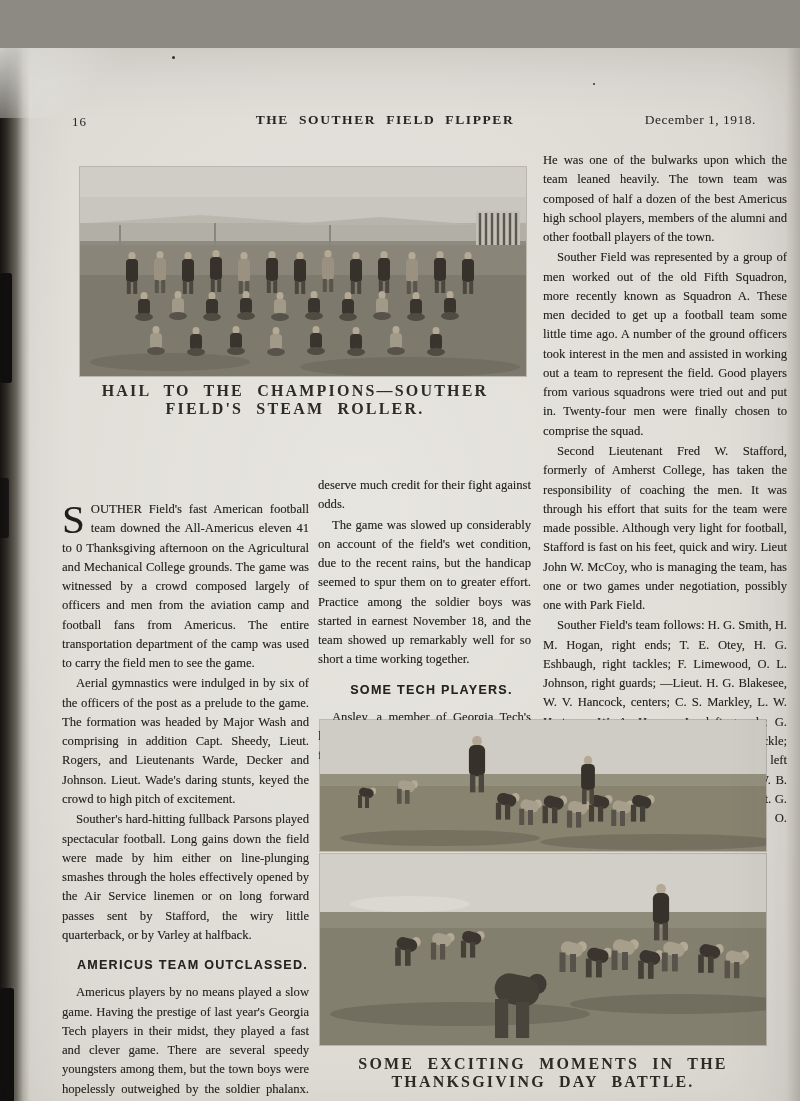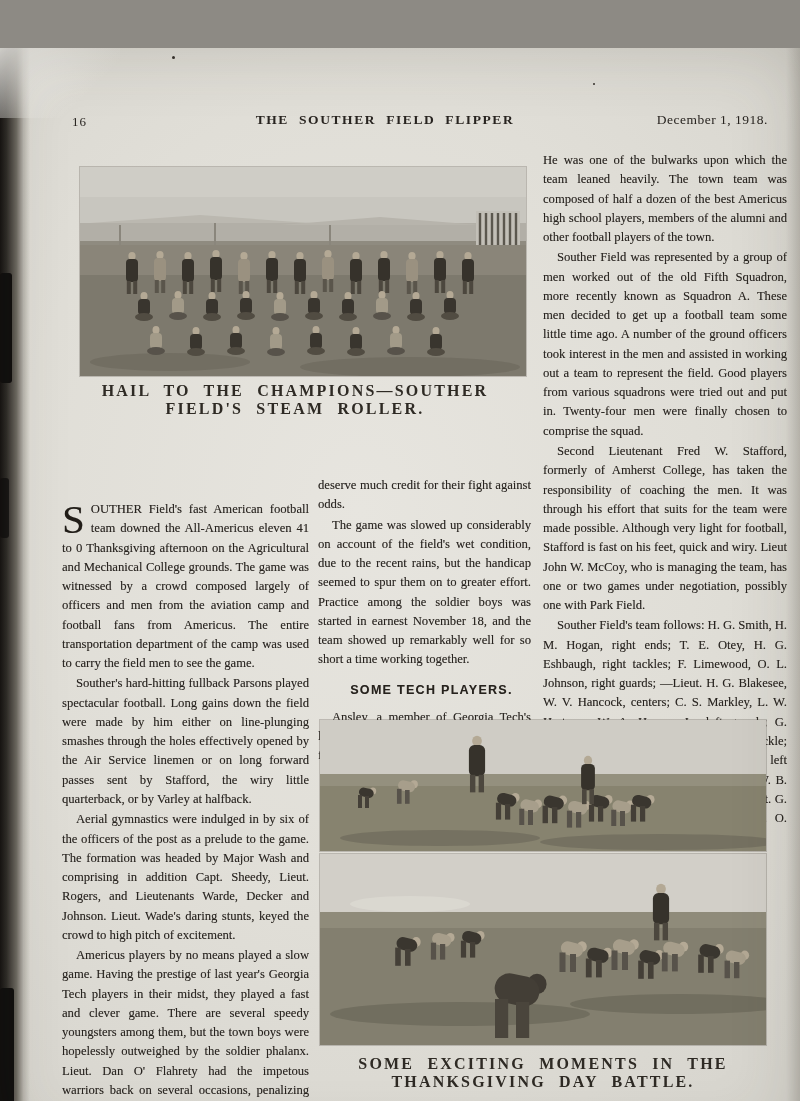--- a/index.html
+++ b/index.html
@@ -32,21 +32,21 @@
     position:absolute;right:0;top:0;width:14px;height:1101px;pointer-events:none;
     background:linear-gradient(270deg,rgba(90,85,75,.22),rgba(90,85,75,0));
   }
 
   
   .pagenum{position:absolute;left:72px;top:66px;font-size:13px;letter-spacing:1px;}
   .masthead{
     position:absolute;left:185px;top:64px;width:400px;text-align:center;
     font-weight:700;font-size:13.5px;letter-spacing:1.6px;word-spacing:5px;
   }
-  .dateline{position:absolute;right:32px;top:64px;font-size:13.5px;letter-spacing:.5px;}
+  .dateline{position:absolute;right:44px;top:64px;font-size:13.5px;letter-spacing:.5px;}
 
   
   .photo{position:absolute;box-shadow:0 0 0 1px rgba(70,65,55,.25), inset 0 0 18px rgba(40,36,30,.25);background:#b9b6ae;}
   .photo svg{display:block;}
   .team-photo{left:80px;top:119px;width:446px;height:209px;}
   .action-stack{position:absolute;left:320px;top:672px;width:446px;}
   .action1{position:relative;width:446px;height:131px;box-shadow:0 0 0 1px rgba(70,65,55,.25), inset 0 0 14px rgba(40,36,30,.22);}
   .action2{position:relative;width:446px;height:191px;margin-top:3px;box-shadow:0 0 0 1px rgba(70,65,55,.25), inset 0 0 14px rgba(40,36,30,.22);}
 
   .caption{
@@ -207,22 +207,23 @@
     </svg>
   </div>
 
   <div class="caption cap-top">HAIL TO THE CHAMPIONS—SOUTHER FIELD'S STEAM ROLLER.</div>
 
   <div class="headline">
   </div>
 
   <div class="col col1">
     <p class="noindent"><span class="dropcap">S</span><span>OUTHER Field's fast American football team downed the All-Americus eleven 41 to 0 Thanksgiving afternoon on the Agricultural and Mechanical College grounds.  The game was witnessed by a crowd composed largely of officers and men from the aviation camp and football fans from Americus.  The entire transportation department of the camp was used to carry the field men to see the game.</span></p>
+    <p>Aerial gymnastics were indulged in by six of the officers of the post as a prelude to the game.  The formation was headed by Major Wash and comprising in addition Capt. Sheedy, Lieut. Rogers, and Lieutenants Warde, Decker and Johnson. Lieut. Wade's daring stunts, keyed the crowd to high pitch of excitement.</p>
     <p>Souther's hard-hitting fullback Parsons played spectacular football.  Long gains down the field were made by him either on line-plunging smashes through the holes effectively opened by the Air Service linemen or on long forward passes sent by Stafford, the wiry little quarterback, or by Varley at halfback.</p>
-    <p>Aerial gymnastics were indulged in by six of the officers of the post as a prelude to the game.  The formation was headed by Major Wash and comprising in addition Capt. Sheedy, Lieut. Rogers, and Lieutenants Warde, Decker and Johnson. Lieut. Wade's daring stunts, keyed the crowd to high pitch of excitement.</p>
+    <p class="subhead">AMERICUS TEAM OUTCLASSED.</p>
     <p>Americus players by no means played a slow game.  Having the prestige of last year's Georgia Tech players in their midst, they played a fast and clever game.  There are several speedy youngsters among them, but the town boys were hopelessly outweighed by the soldier phalanx.  Lieut. Dan O' Flahrety had the impetous warriors back on several occasions, penalizing them heavily for mis-plays, due to their lack of practice. The Americus lads fought pluckily and</p>
   </div>
 
   <div class="col col2">
     <p class="noindent">deserve much credit for their fight against odds.</p>
     <p>The game was slowed up considerably on account of the field's wet condition, due to the recent rains, but the handicap seemed to spur them on to greater effort. Practice among the soldier boys was started in earnest November 18, and the team showed up remarkably well for so short a time working together.</p>
     <p class="subhead">SOME TECH PLAYERS.</p>
     <p>Ansley, a member of Georgia Tech's last season's crack team, played his usual fast game, starring for the town boys.</p>
   </div>
 

